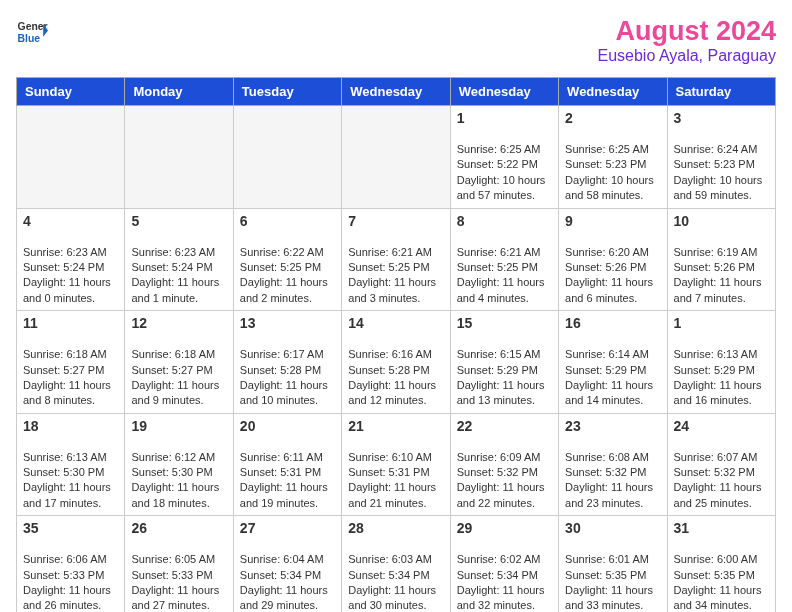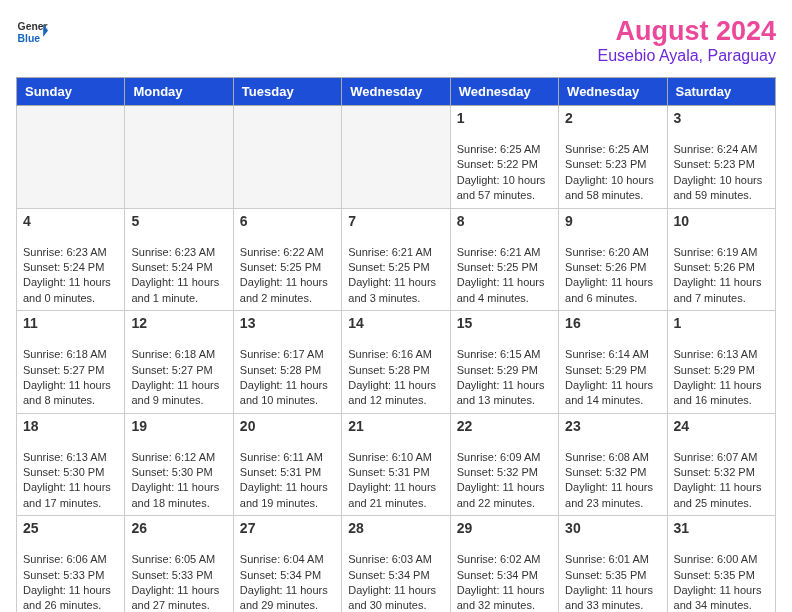--- a/index.html
+++ b/index.html
@@ -208,21 +208,21 @@
           <span class="day-num">23</span>
           <div class="day-info">Sunrise: 6:08 AM<br>Sunset: 5:32 PM<br>Daylight: 11 hours and 23 minutes.</div>
         </td>
         <td>
           <span class="day-num">24</span>
           <div class="day-info">Sunrise: 6:07 AM<br>Sunset: 5:32 PM<br>Daylight: 11 hours and 25 minutes.</div>
         </td>
       </tr>
       <tr>
         <td>
-          <span class="day-num">25</span>
+          <span class="day-num">35</span>
           <div class="day-info">Sunrise: 6:06 AM<br>Sunset: 5:33 PM<br>Daylight: 11 hours and 26 minutes.</div>
         </td>
         <td>
           <span class="day-num">26</span>
           <div class="day-info">Sunrise: 6:05 AM<br>Sunset: 5:33 PM<br>Daylight: 11 hours and 27 minutes.</div>
         </td>
         <td>
           <span class="day-num">27</span>
           <div class="day-info">Sunrise: 6:04 AM<br>Sunset: 5:34 PM<br>Daylight: 11 hours and 29 minutes.</div>
         </td>

